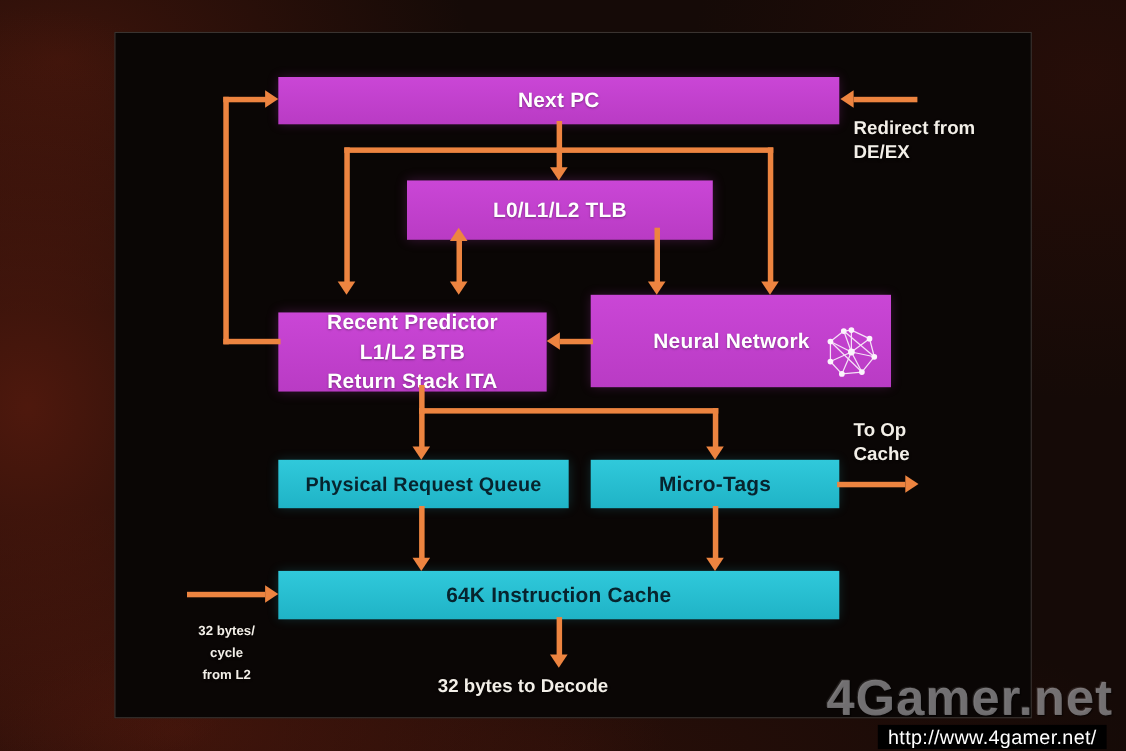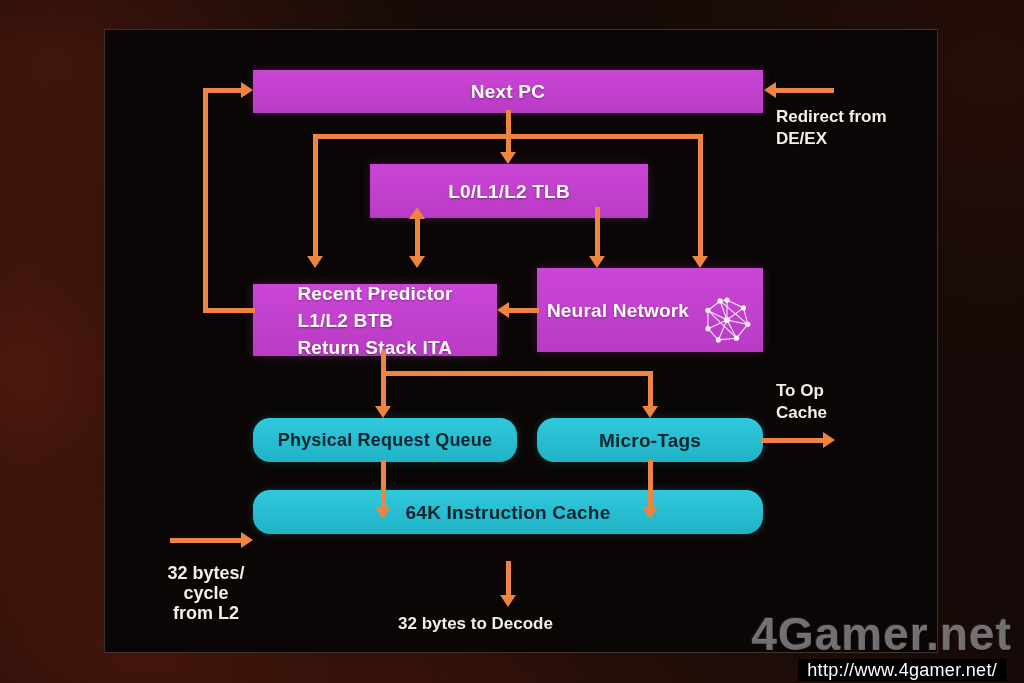--- a/index.html
+++ b/index.html
@@ -22,46 +22,45 @@
       radial-gradient(ellipse 700px 200px at 512px 680px, rgba(90,26,13,0.28), transparent 75%),
       #150a07;
   }
   .slide{
     position:absolute;left:104px;top:29px;width:832px;height:622px;
     background:#0a0605;
     border:1px solid rgba(150,138,128,0.35);
   }
   .box{
     position:absolute;display:flex;align-items:center;justify-content:center;
-    font-weight:bold;font-size:19px;letter-spacing:.2px;text-align:left;
+    font-weight:bold;font-size:19px;letter-spacing:.2px;text-align:center;
     white-space:pre-line;line-height:27px;
   }
   .box.magenta{
     background:linear-gradient(180deg,var(--magenta-hi),var(--magenta-lo));
     color:#fff;text-shadow:0 1px 2px rgba(0,0,0,0.35);
     box-shadow:0 0 10px rgba(190,60,200,0.25);
   }
   .box.cyan{
     background:linear-gradient(180deg,var(--cyan-hi),var(--cyan-lo));
     color:#07242e;
     box-shadow:0 0 10px rgba(40,190,210,0.22);
-    border-radius:17px;
   }
   .hline{position:absolute;height:5px;background:var(--orange);}
   .vline{position:absolute;width:5px;background:var(--orange);}
   .ah{position:absolute;width:0;height:0;}
   .ah-right{border-top:8px solid transparent;border-bottom:8px solid transparent;border-left:12px solid var(--orange);}
   .ah-left{border-top:8px solid transparent;border-bottom:8px solid transparent;border-right:12px solid var(--orange);}
   .ah-down{border-left:8px solid transparent;border-right:8px solid transparent;border-top:12px solid var(--orange);}
   .ah-up{border-left:8px solid transparent;border-right:8px solid transparent;border-bottom:12px solid var(--orange);}
   .ann{
     position:absolute;color:var(--white);font-weight:bold;font-size:17px;
     line-height:22px;white-space:pre-line;text-shadow:0 1px 2px rgba(0,0,0,0.5);
   }
-  .neural-flex{display:flex;align-items:center;justify-content:center;gap:12px;}
+  .neural-flex{display:flex;align-items:center;justify-content:center;gap:12px;padding-left:47px;}
   .neural-icon{flex:0 0 auto;opacity:.95;}
   .watermark{
     position:absolute;right:12px;top:611px;
     font-size:46px;font-weight:bold;letter-spacing:1px;line-height:1;
     color:rgba(202,200,204,0.52);
     text-shadow:1px 1px 1px rgba(0,0,0,0.55), -1px -1px 1px rgba(255,255,255,0.12);
   }
   .url-bar{
     position:absolute;right:18px;top:659px;height:22px;line-height:22px;
     background:#000;color:#fff;font-size:18px;padding:0 9px;
@@ -119,21 +118,21 @@
           <circle cx="30" cy="30" r="3.6"></circle>
         </g>
       </svg>
     </span>
   </div>
 
   <div class="box cyan" style="left:253px;top:418px;width:264px;height:44px;font-size:18px">Physical Request Queue</div>
 
   <div class="box cyan" style="left:537px;top:418px;width:226px;height:44px">Micro-Tags</div>
 
-  <div class="box cyan" style="left:253px;top:490px;width:510px;height:44px">64K Instruction Cache</div>
+  <div class="box cyan" style="left:253px;top:519px;width:510px;height:44px">64K Instruction Cache</div>
 
   <div class="hline" style="left:203px;top:308px;width:52px"></div>
   <div class="vline" style="left:203px;top:88px;height:225px"></div>
   <div class="hline" style="left:203px;top:88px;width:39px"></div>
   <div class="ah ah-right" style="left:241px;top:82px"></div>
 
   <div class="hline" style="left:776px;top:88px;width:58px"></div>
   <div class="ah ah-left" style="left:764px;top:82px"></div>
 
   <div class="vline" style="left:506px;top:110px;height:29px"></div>
@@ -173,21 +172,21 @@
   <div class="hline" style="left:170px;top:538px;width:71px"></div>
   <div class="ah ah-right" style="left:241px;top:532px"></div>
 
   <div class="vline" style="left:506px;top:561px;height:36px"></div>
   <div class="ah ah-down" style="left:500px;top:595px"></div>
 
   <div class="ann" style="left:776px;top:106px;width:130px">Redirect from
 DE/EX</div>
   <div class="ann" style="left:776px;top:380px;width:100px">To Op
 Cache</div>
-  <div class="ann" style="left:157px;top:563px;width:98px;text-align:center;font-size:18px;line-height:20px">32 bytes/
+  <div class="ann" style="left:157px;top:563px;width:98px;text-align:center;font-size:12px;line-height:20px">32 bytes/
 cycle
 from L2</div>
   <div class="ann" style="left:398px;top:613px;width:220px;text-align:left">32 bytes to Decode</div>
 
   <div class="watermark">4Gamer.net</div>
   <div class="url-bar">http://www.4gamer.net/</div>
 
 </div>
 
 </body></html>

